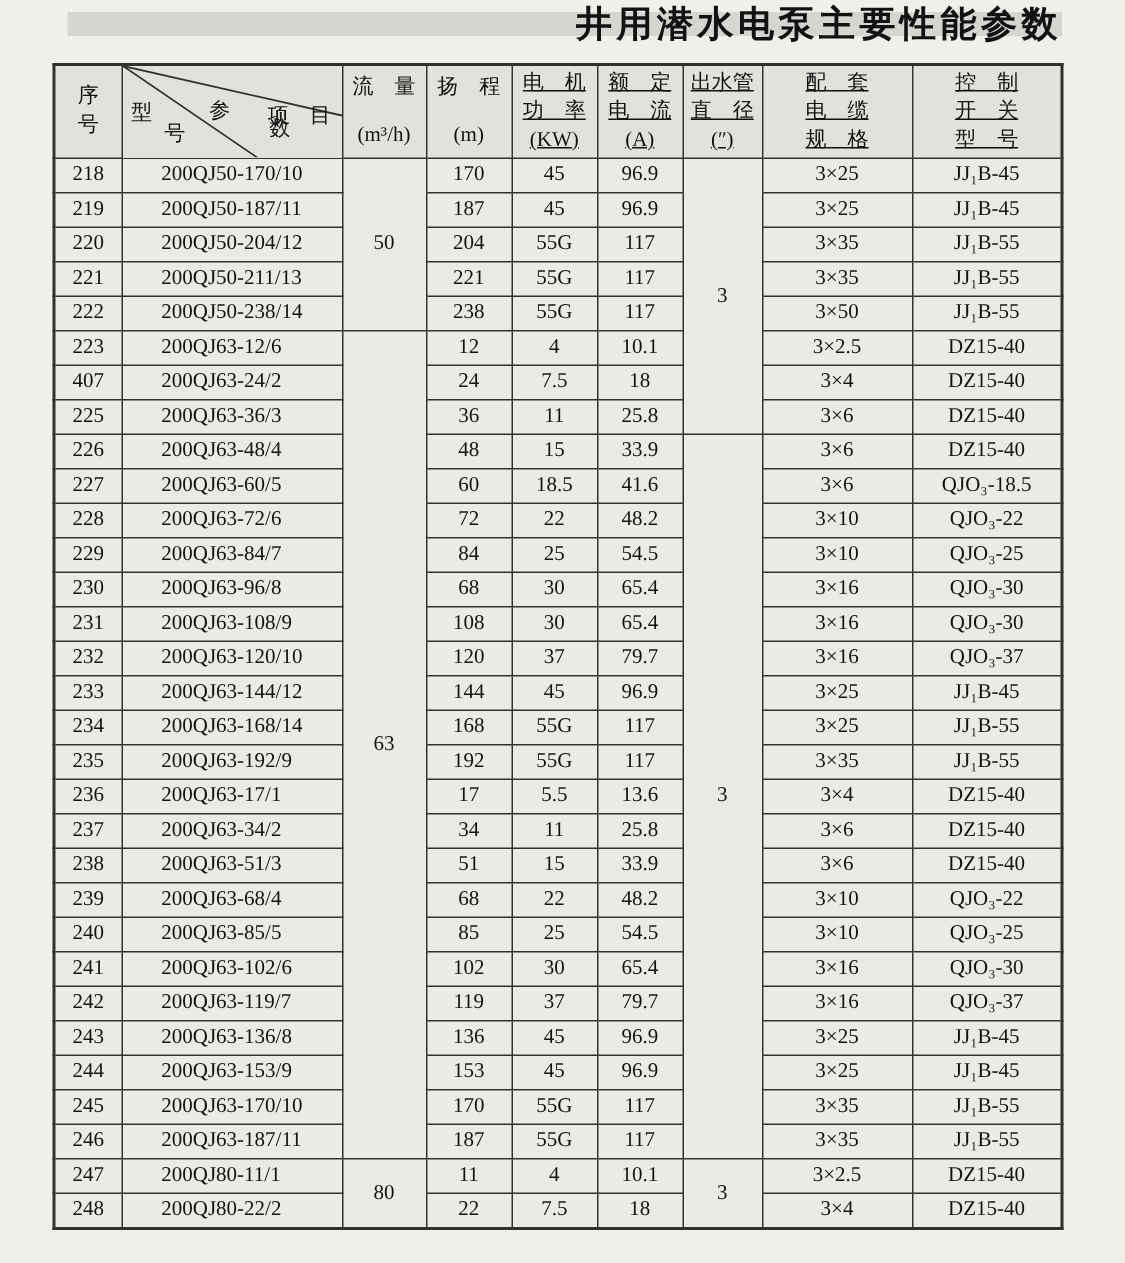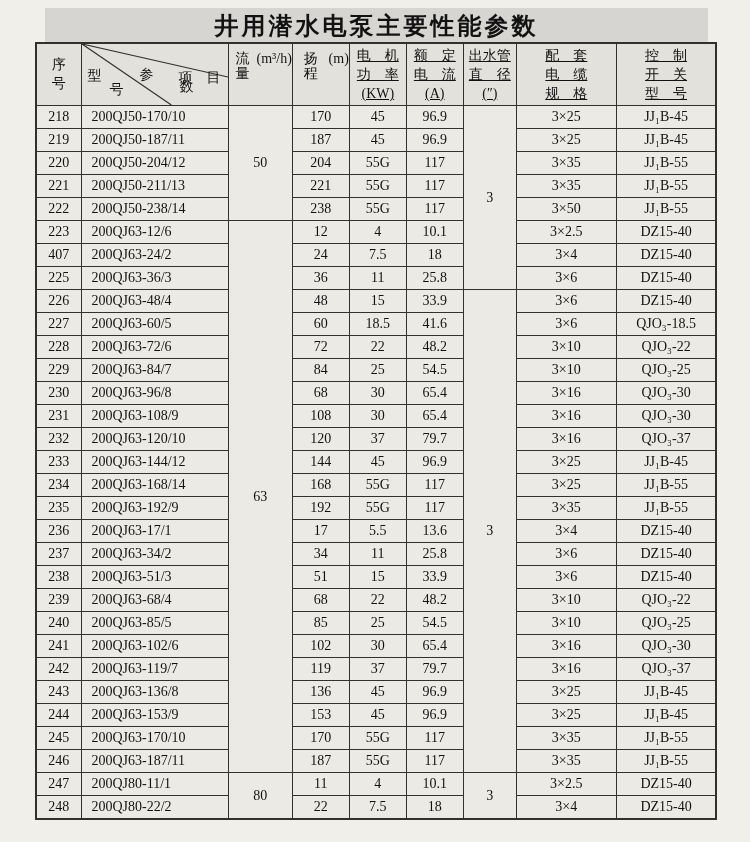--- a/index.html
+++ b/index.html
@@ -15,23 +15,23 @@
   body {
     width: 750px; height: 842px;
     position: relative;
     background: var(--page-bg);
     color: var(--text);
     font-family: "Liberation Serif", "DejaVu Serif", serif;
     overflow: hidden;
   }
   .title-band {
     position: absolute;
-    left: 45px; right: 42px; top: 8px; height: 36px;
+    left: 45px; right: 42px; top: 8px; height: 16px;
     background: var(--band-bg);
-    display: flex; align-items: center; justify-content: center; font-family: Liberation Serif, serif;
+    display: flex; align-items: center; justify-content: flex-end; font-family: Liberation Serif, serif;
   }
   .title-band h1 {
     margin: 0;
     font-size: 24px;
     font-weight: bold;
     letter-spacing: 3px;
     white-space: nowrap;
   }
   table.params {
     position: absolute;
@@ -48,28 +48,28 @@
     text-align: center;
     overflow: hidden;
   }
   table.params thead th {
     height: 61px;
     background: var(--header-bg);
     font-weight: normal;
     vertical-align: middle;
   }
   table.params tbody td { height: 22px; line-height: 22px; }
-  table.params tbody td.model { text-align: left; padding-left: 10px; }
+  table.params tbody td.model { text-align: left; padding-left: 26px; }
   .h3 {
     display: flex; flex-direction: column;
     justify-content: space-evenly;
     height: 61px; line-height: 1.1; text-decoration: underline;
   }
   .h2gap {
-    display: flex; 
+    display: flex; flex-direction: column;
     justify-content: space-between;
     height: 61px; padding: 7px 0; line-height: 1.1;
   }
   .hstack {
     display: flex; flex-direction: column; justify-content: center;
     height: 61px; line-height: 1.35;
   }
   th.diag-cell { position: relative; }
   th.diag-cell svg {
     position: absolute; left: 0; top: 0;

